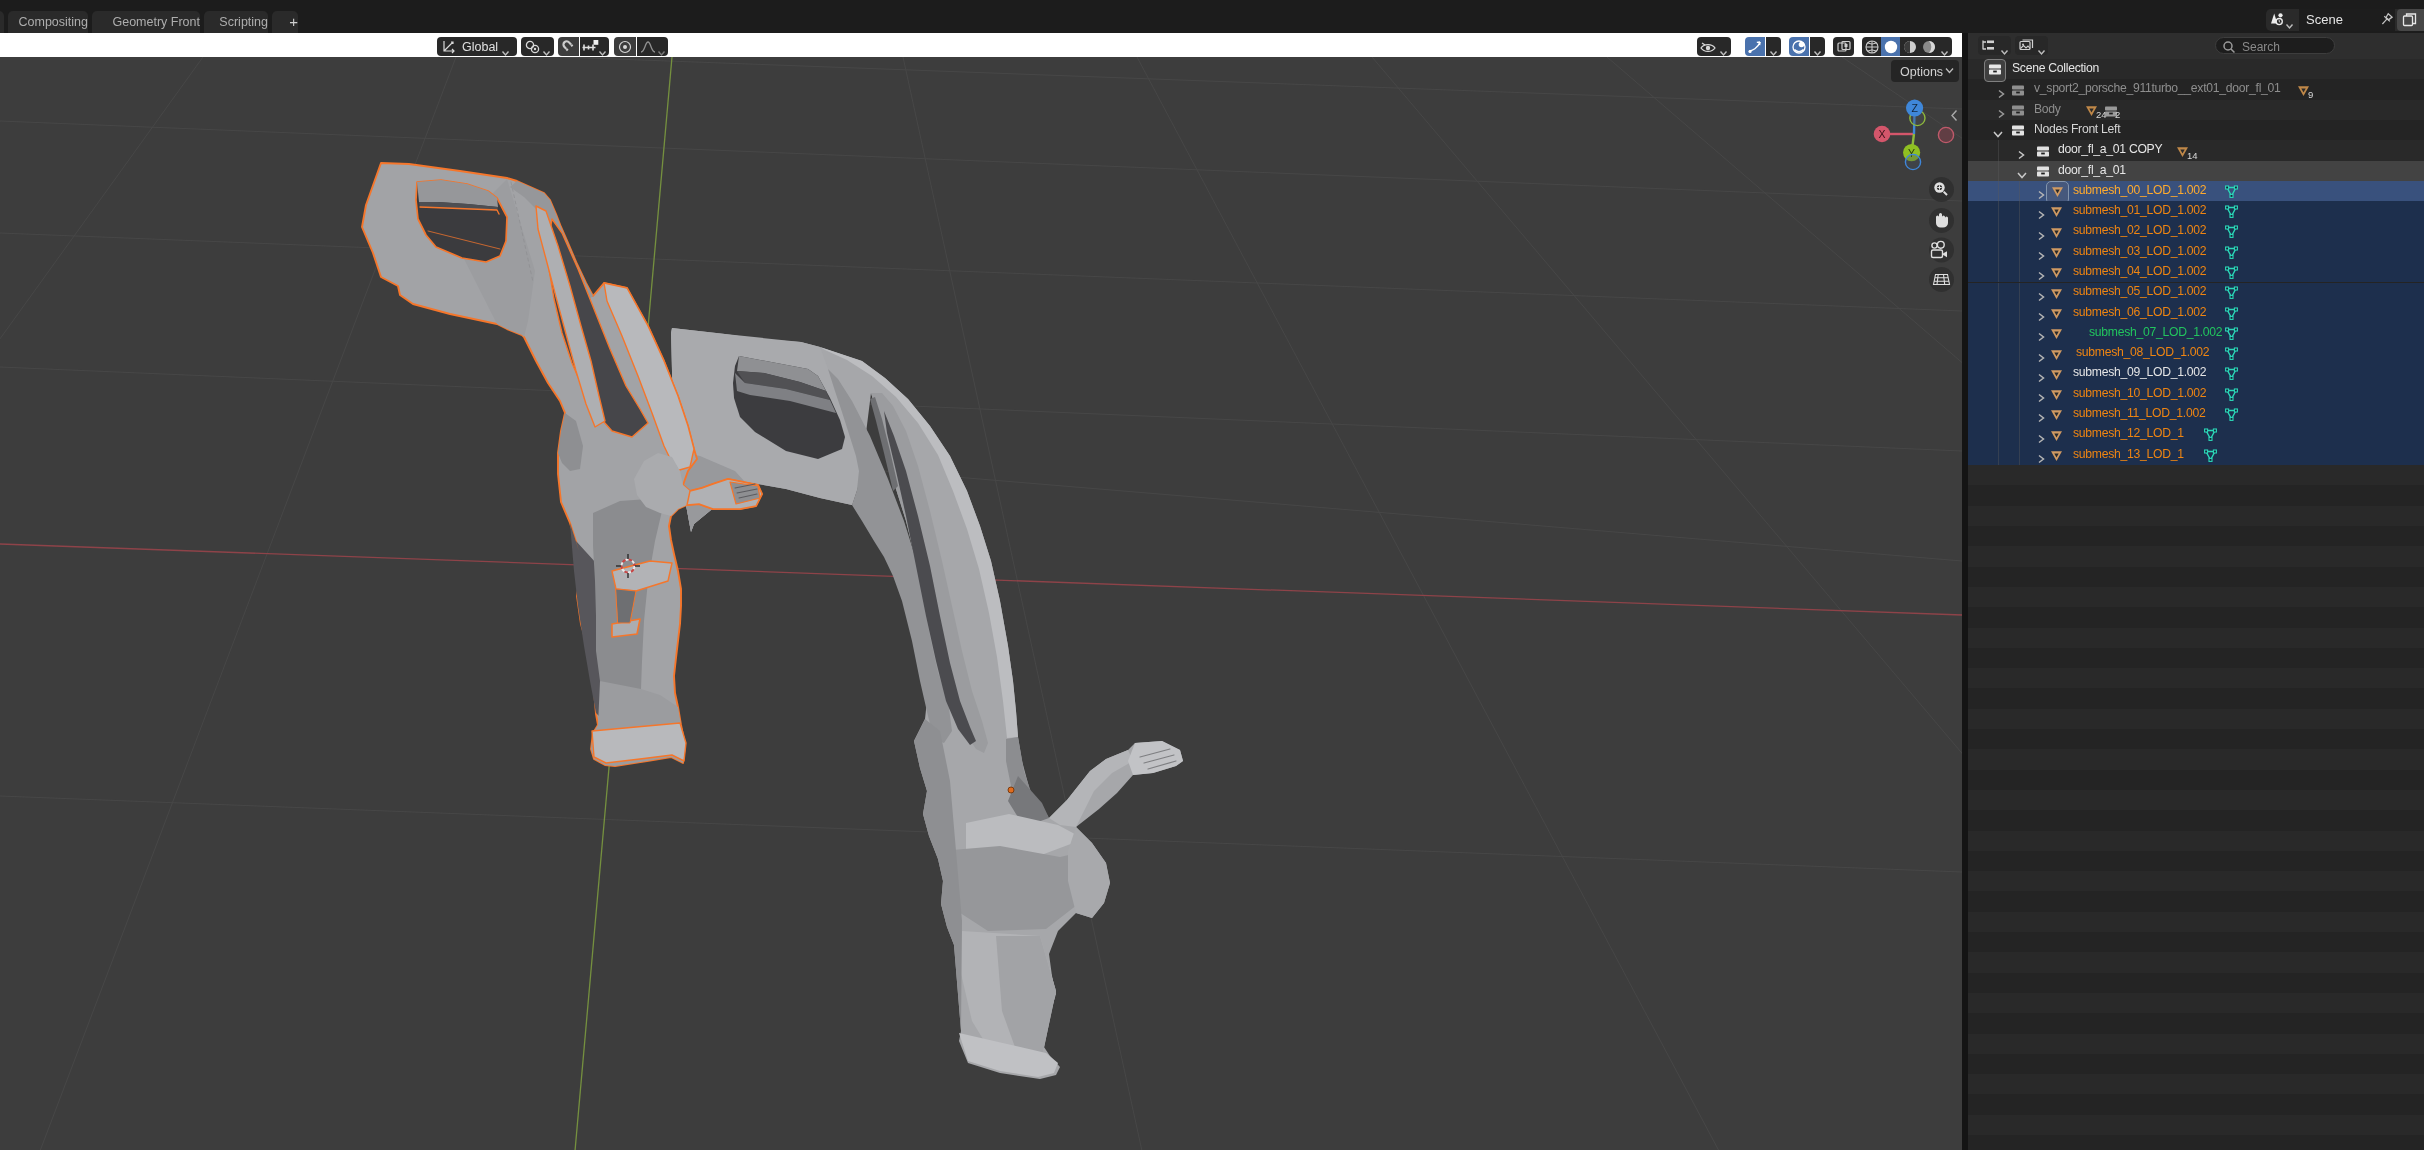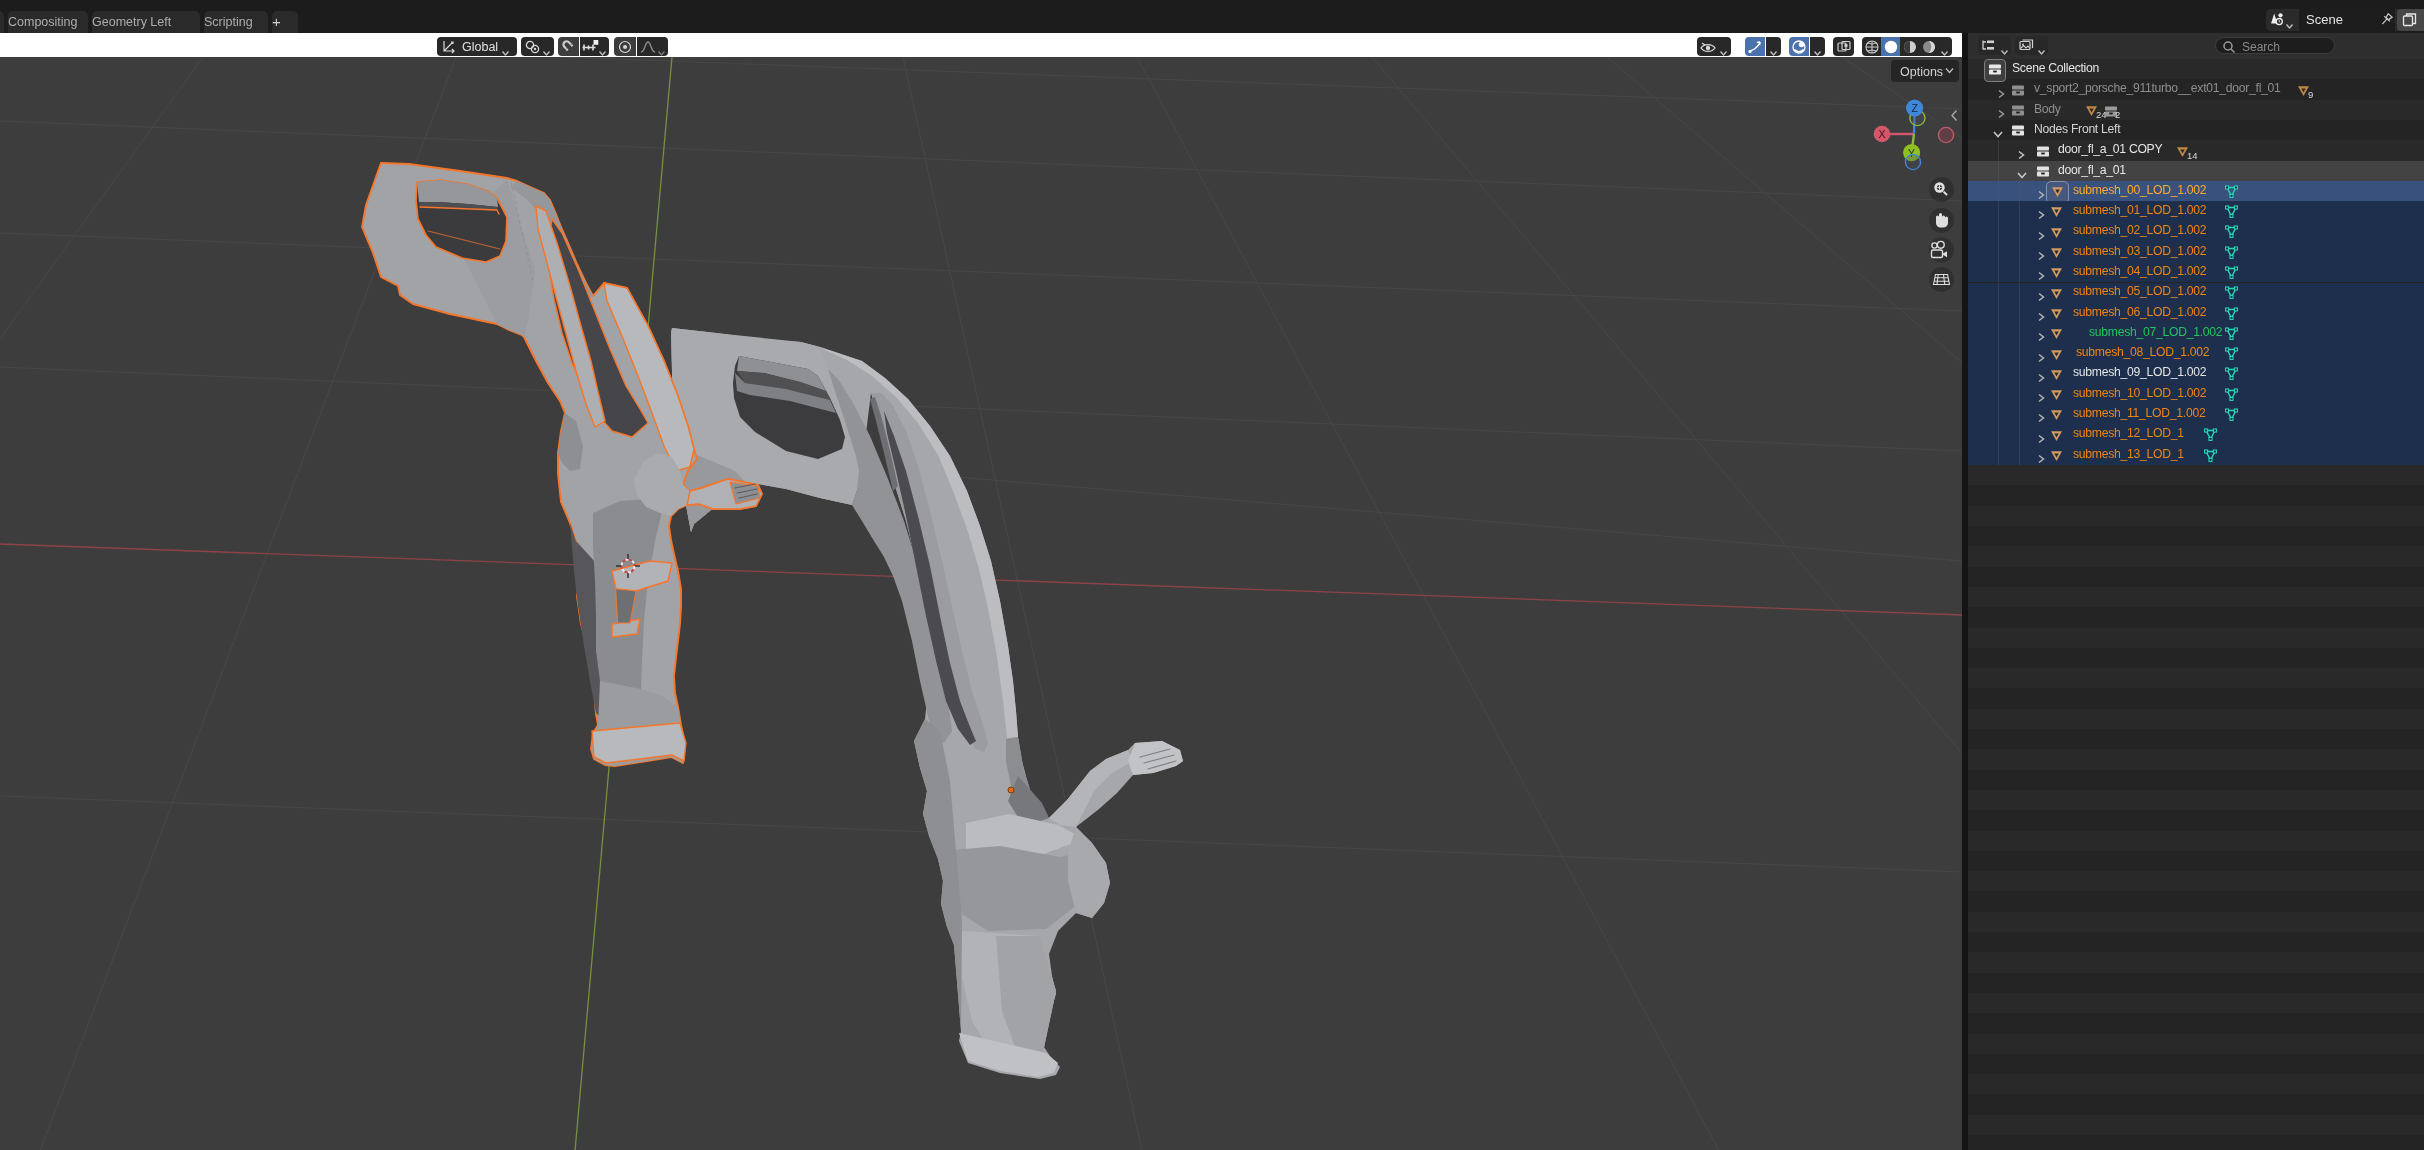--- a/index.html
+++ b/index.html
@@ -1,32 +1,32 @@
 <!DOCTYPE html>
 <html><head><meta charset="utf-8">
 <style>
 * { margin:0; padding:0; box-sizing:border-box; }
 html,body { width:2424px; height:1150px; overflow:hidden; background:#3d3d3d;
   font-family:"Liberation Sans", sans-serif; }
 .page { position:relative; width:2424px; height:1150px; }
 .colact { display:inline-block; border:1.5px solid #7f7f7f; border-radius:4px; padding:2px 3px 1px 3px; margin:-4px 0 0 -4px; background:#3f3f3f; }
 .tab { position:absolute; top:11px; height:22px; background:#2a2a2a; border-radius:5px 5px 0 0;
-  color:#adadad; font-size:12.5px; text-align:left; line-height:22px; }
+  color:#adadad; font-size:12.5px; text-align:right; line-height:22px; }
 .vhead { position:absolute; left:0; top:33px; width:1962px; height:24px; background:#ffffff; }
 .viewport { position:absolute; left:0; top:57px; width:1962px; height:1093px; background:#3d3d3d; overflow:hidden; }
 .outliner { position:absolute; left:1968px; top:33px; width:456px; height:1117px; background:#242424; overflow:hidden; }
 .gap { position:absolute; left:1962px; top:33px; width:6px; height:1117px; background:#141414; }
 </style></head>
 <body>
 <div class="page">
 
 <div style="position:absolute;left:0;top:0;width:2424px;height:33px;background:#1c1c1c"></div>
 <div class="tab" style="left:-30px;width:34px"></div>
 <div class="tab" style="left:8px;width:80px">Compositing</div>
-<div class="tab" style="left:92px;width:108px">Geometry Left</div>
+<div class="tab" style="left:92px;width:108px">Geometry Front</div>
 <div class="tab" style="left:204px;width:64px">Scripting</div>
 <div class="tab" style="left:272px;width:26px;color:#cfcfcf;font-size:15px">+</div>
 <div style="position:absolute;left:2266px;top:9px;width:158px;height:22px;background:#2a2a2a;border-radius:5px 0 0 5px"></div>
 <div style="position:absolute;left:2299px;top:9px;width:96px;height:22px;background:#1d1d1d"></div>
 <div style="position:absolute;left:2269px;top:11px"><svg width="18" height="18" viewBox="0 0 18 18" style="">
         <path d="M5.2 2.5 L8.4 12.5 H2 Z" fill="#ededed"></path>
         <circle cx="11.5" cy="4.3" r="2.1" fill="#ededed"></circle>
         <circle cx="10.2" cy="10.6" r="3.1" fill="none" stroke="#ededed" stroke-width="1.3"></circle>
         <path d="M10.2 9.2 v1.4 l1 .8" stroke="#ededed" stroke-width="1" fill="none"></path>
       </svg></div>

